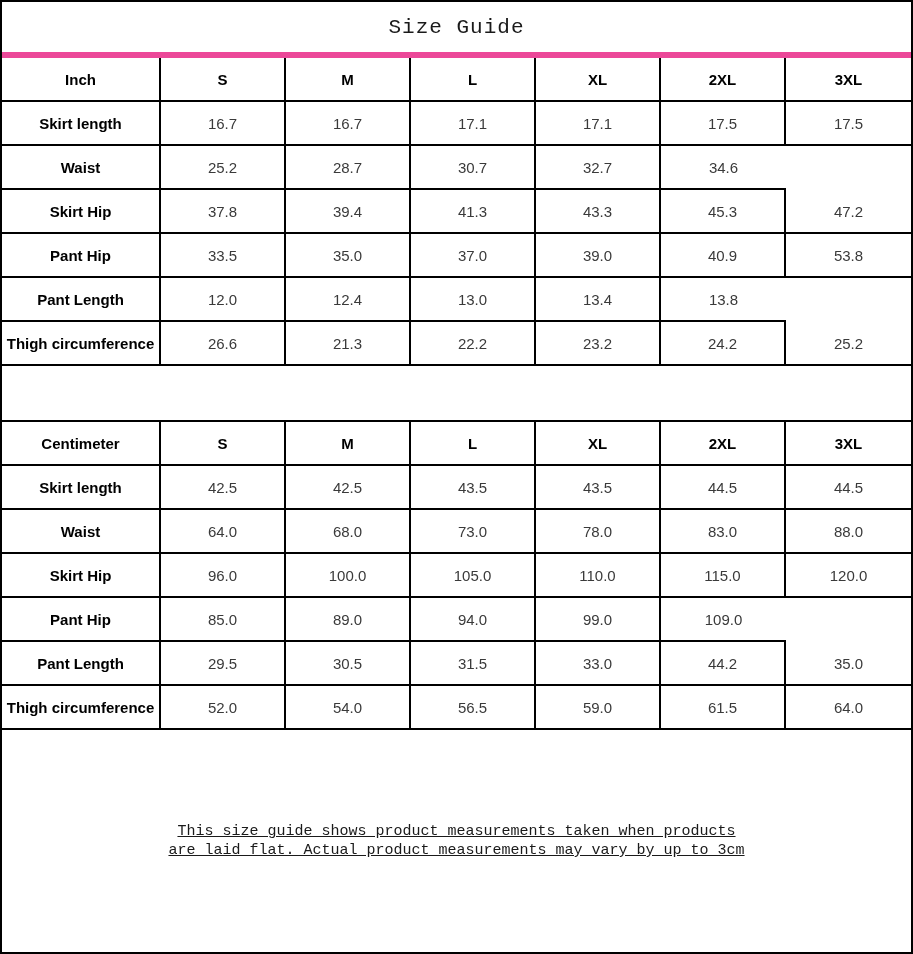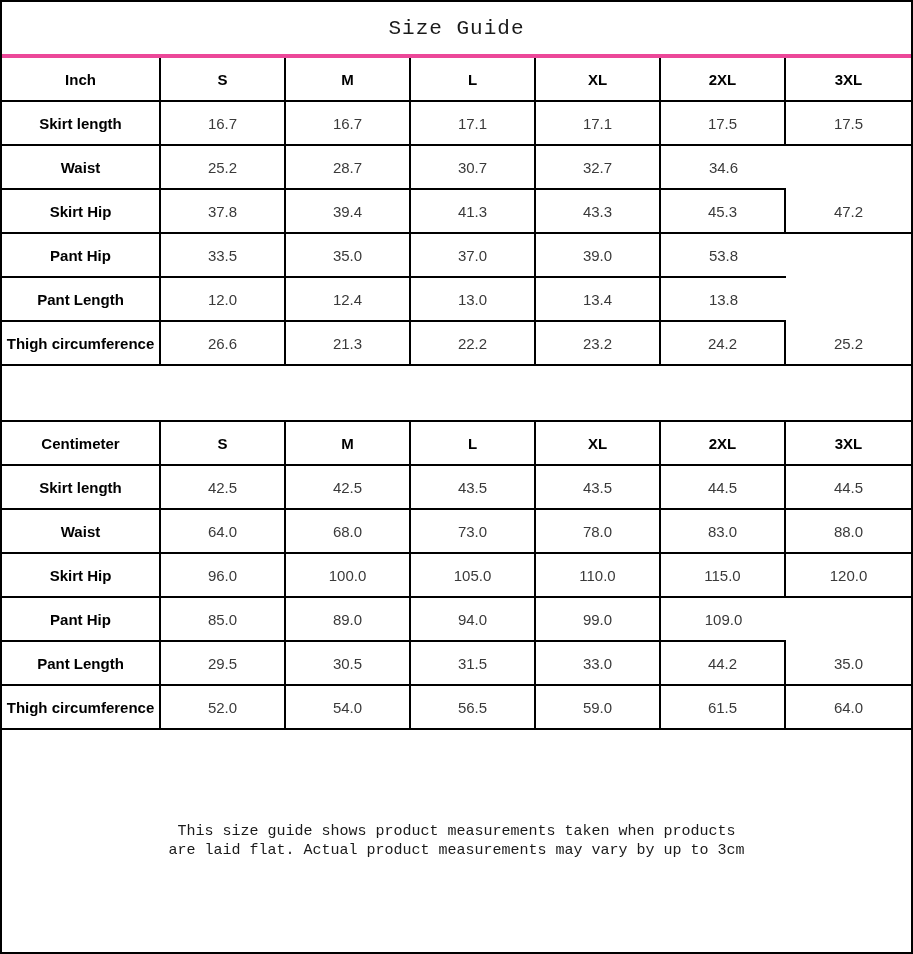--- a/index.html
+++ b/index.html
@@ -14,21 +14,21 @@
     border: 2px solid #000000;
     background: #ffffff;
     display: flex;
     flex-direction: column;
     font-family: "Liberation Sans", sans-serif;
     color: #000000;
   }
   .title-row {
     height: 56px;
     box-sizing: border-box;
-    border-bottom: 4px solid #ec4899;
+    border-bottom: 6px solid #ec4899;
     display: flex;
     align-items: center;
     justify-content: center;
     font-family: "Liberation Mono", "DejaVu Sans Mono", monospace;
     font-size: 21px;
     letter-spacing: 1px;
     color: #1a1a1a;
   }
   .size-table {
     display: block;
@@ -70,20 +70,21 @@
     flex: 1;
     display: flex;
     flex-direction: column;
     align-items: center;
     justify-content: center;
     font-family: "Liberation Mono", "DejaVu Sans Mono", monospace;
     font-size: 15px;
     line-height: 19px;
     color: #1a1a1a;
     text-align: right;
+    text-decoration: underline;
   }
 </style>
 </head>
 <body>
 
 <div class="sheet">
   <div class="title-row">Size Guide</div>
 
   <div class="size-table">
       <div class="t-row">
@@ -120,20 +121,21 @@
         <div class="t-cell value">43.3</div>
         <div class="t-cell value">45.3</div>
         <div class="t-cell value">47.2</div>
       </div>
       <div class="t-row">
         <div class="t-cell label">Pant Hip</div>
         <div class="t-cell value">33.5</div>
         <div class="t-cell value">35.0</div>
         <div class="t-cell value">37.0</div>
         <div class="t-cell value">39.0</div>
+        <div class="t-cell value">40.9</div>
         <div class="t-cell value">53.8</div>
       </div>
       <div class="t-row">
         <div class="t-cell label">Pant Length</div>
         <div class="t-cell value">12.0</div>
         <div class="t-cell value">12.4</div>
         <div class="t-cell value">13.0</div>
         <div class="t-cell value">13.4</div>
         <div class="t-cell value">13.8</div>
       </div>

